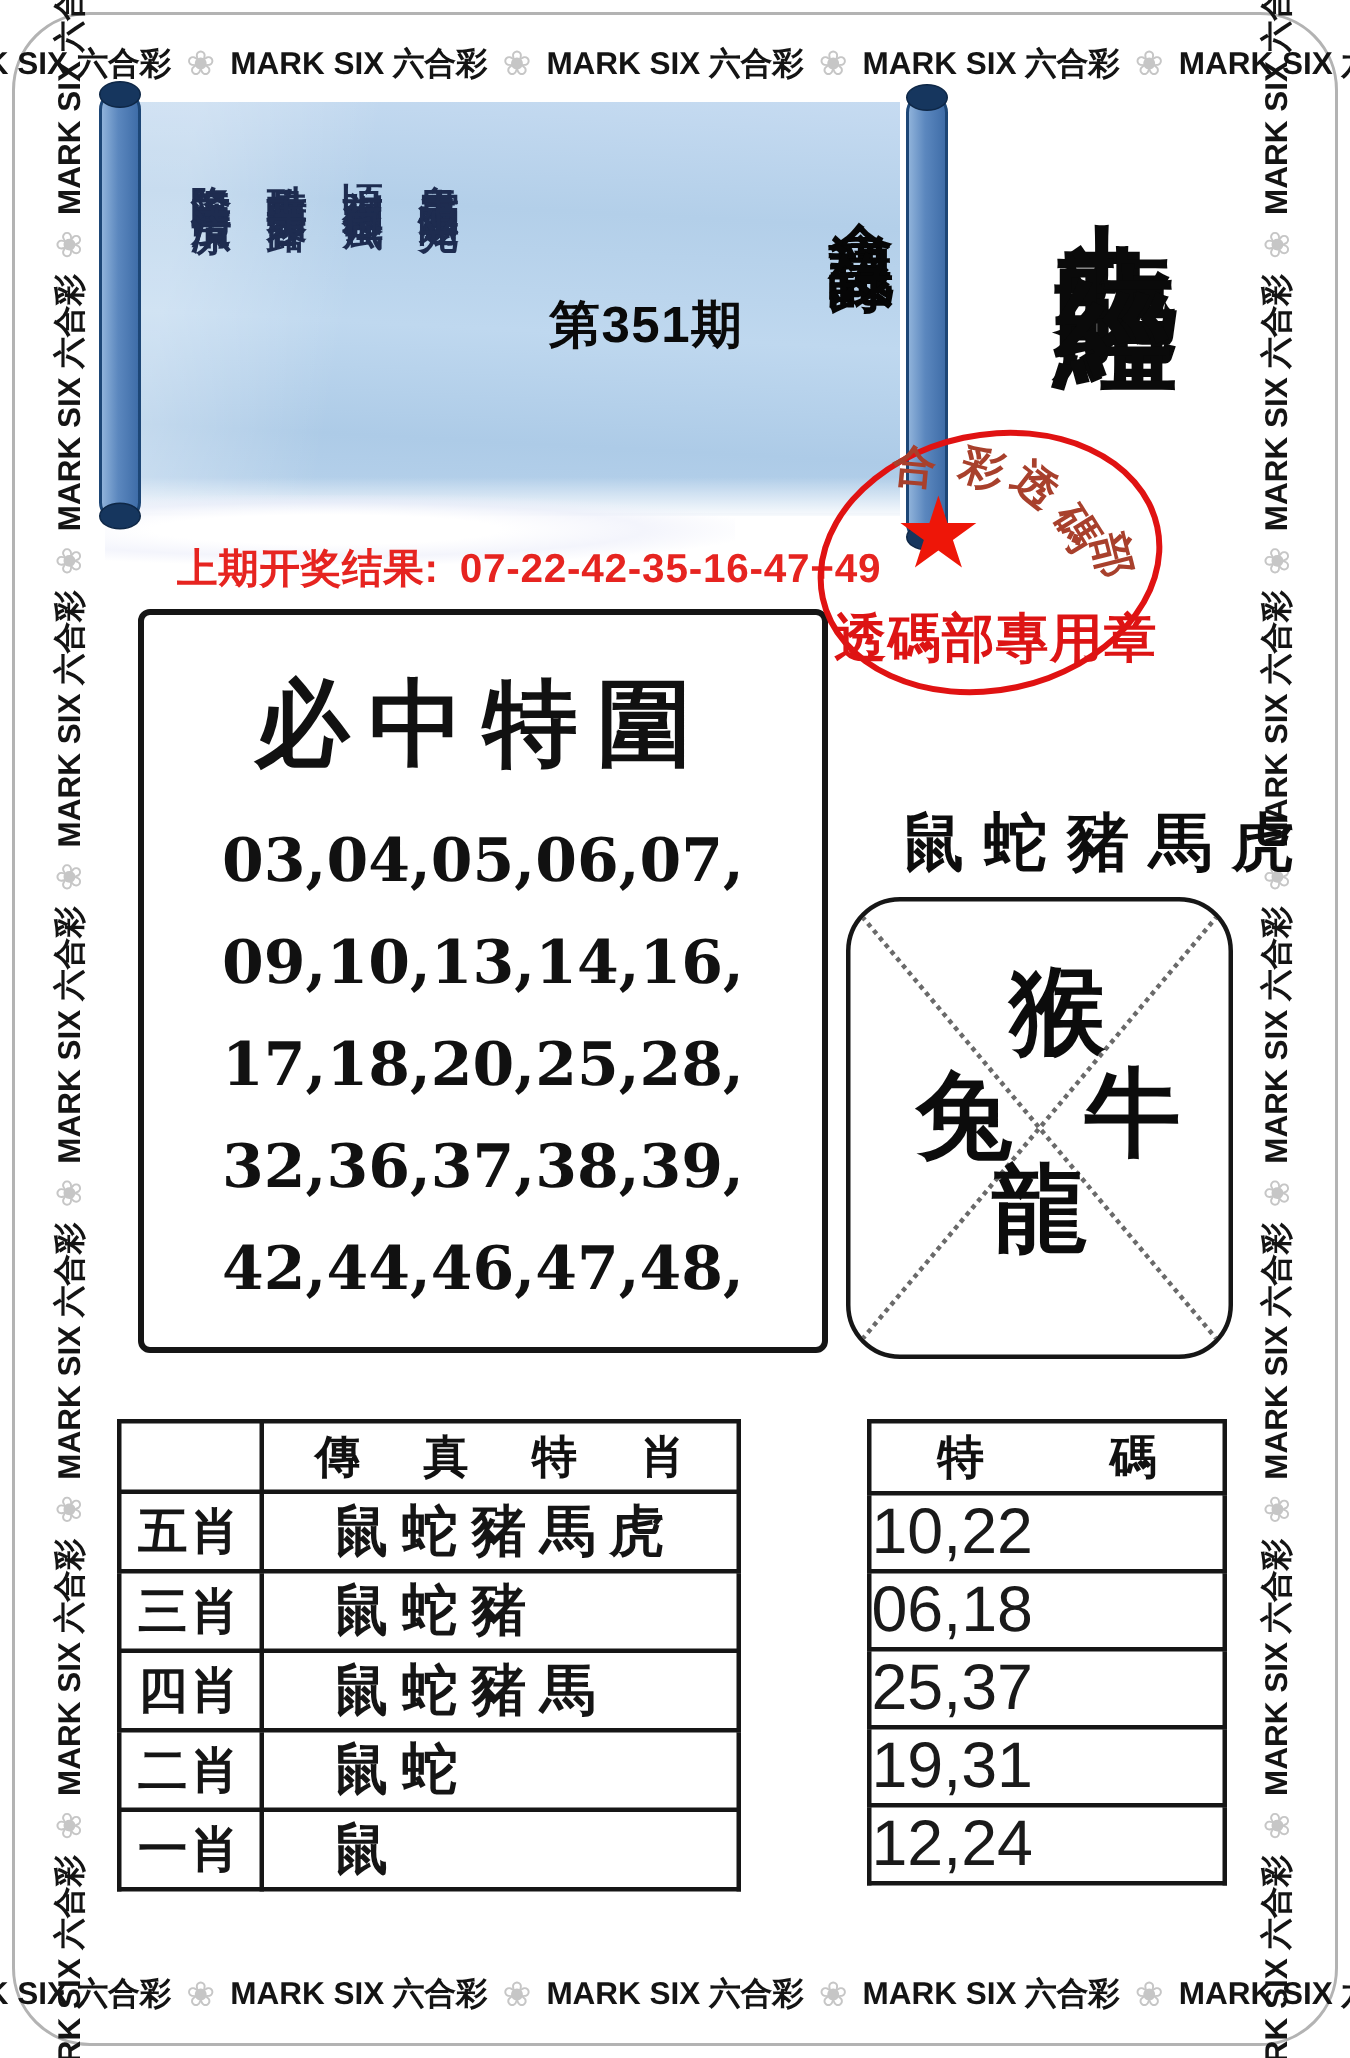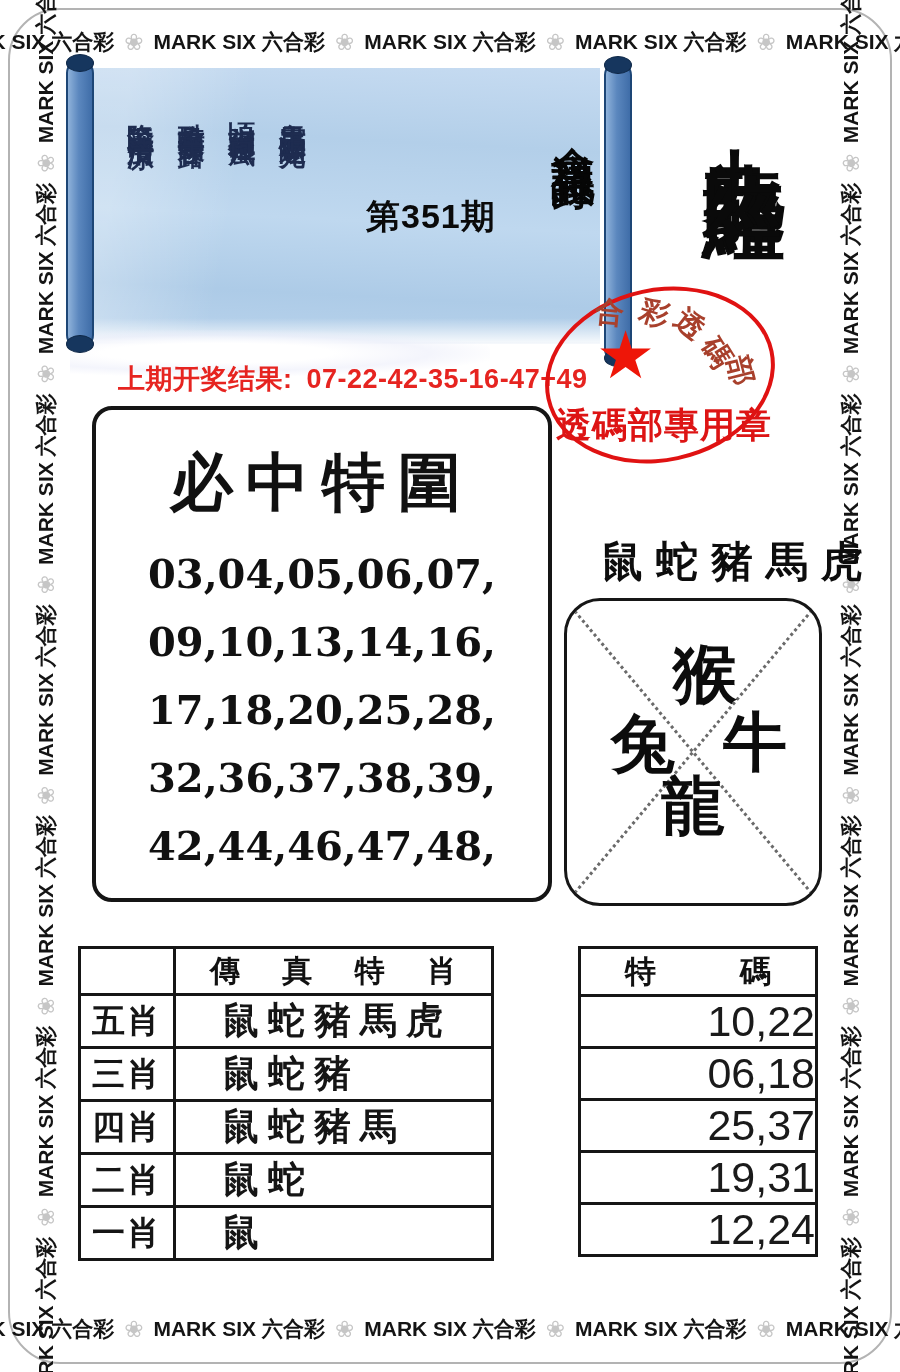--- a/index.html
+++ b/index.html
@@ -53,21 +53,21 @@
   .stamp-label{position:absolute;left:14px;top:116px;width:210px;font-family:"Liberation Serif",serif;
     font-size:35px;font-weight:700;letter-spacing:1px;color:#dd1414;white-space:nowrap;}
   .stamp-arc span{position:absolute;font-family:"Liberation Serif",serif;font-size:29px;font-weight:700;color:#a8402c;line-height:1;}
 
   
   .results{position:absolute;left:118px;top:361px;font-size:27px;font-weight:700;color:#e62420;letter-spacing:.5px;white-space:nowrap;}
   .results .nums{margin-left:14px;}
 
   
   .special-box{position:absolute;left:92px;top:406px;width:452px;height:488px;z-index:10;
-    background:#fff;border:4px solid #151515;border-radius:20px;}
+    background:#fff;border:4px solid #151515;border-radius:8px;}
   .special-title{margin-top:30px;text-align:center;font-family:"Liberation Serif",serif;
     font-size:63px;font-weight:900;letter-spacing:13px;color:#111;}
   .special-lines{margin-top:14px;text-align:center;font-family:"DejaVu Serif",serif;
     font-size:40px;font-weight:700;line-height:68px;color:#111;white-space:nowrap;}
 
   
   .forbidden-title{position:absolute;left:601px;top:534px;font-family:"Liberation Serif",serif;
     font-size:42px;font-weight:900;letter-spacing:13px;color:#0d0d0d;white-space:nowrap;}
   .zodiac-box{position:absolute;left:564px;top:598px;width:252px;height:302px;
     border:3px solid #161616;border-radius:36px;overflow:hidden;}
@@ -85,21 +85,21 @@
   .ztable .hrow{height:47px;}
   .ztable .drow{height:45px;}
   .spread{display:flex;justify-content:space-between;align-items:center;
     font-family:"Liberation Serif",serif;font-weight:700;color:#111;}
   .zspread{padding:0 34px;font-size:30px;}
   .cspread{padding:0 44px;font-size:31px;}
   .zlabel{font-family:"Liberation Serif",serif;font-size:33px;font-weight:700;text-align:center;letter-spacing:2px;}
   .zvalue{font-family:"Liberation Serif",serif;font-size:37px;font-weight:700;letter-spacing:9px;padding-left:46px;}
   .ctable{left:578px;top:946px;width:240px;}
   .ctable .hrow{height:48px;}
-  .ctable .drow{height:44px;font-size:43px;text-align:right;font-family:"Liberation Sans",sans-serif;color:#1a1a1a;}
+  .ctable .drow{height:44px;font-size:43px;text-align:left;font-family:"Liberation Sans",sans-serif;color:#1a1a1a;}
 </style>
 </head>
 <body>
 
 <div class="page">
   <div class="outline"></div>
 
   <div class="band band-top">
       <span class="btxt">MARK SIX 六合彩</span>
       <span class="flower">❀</span>

